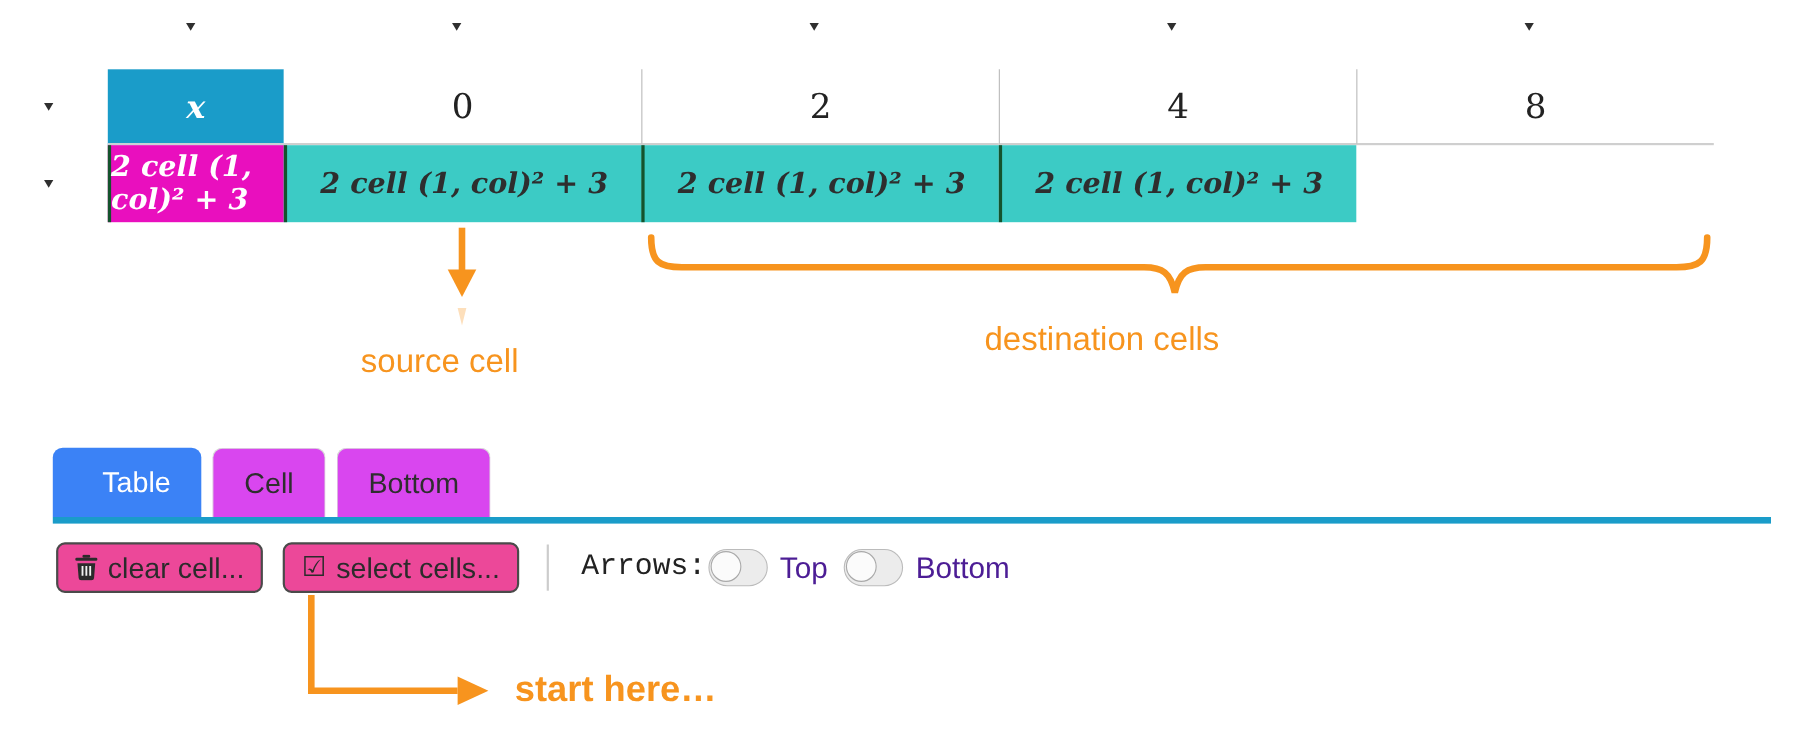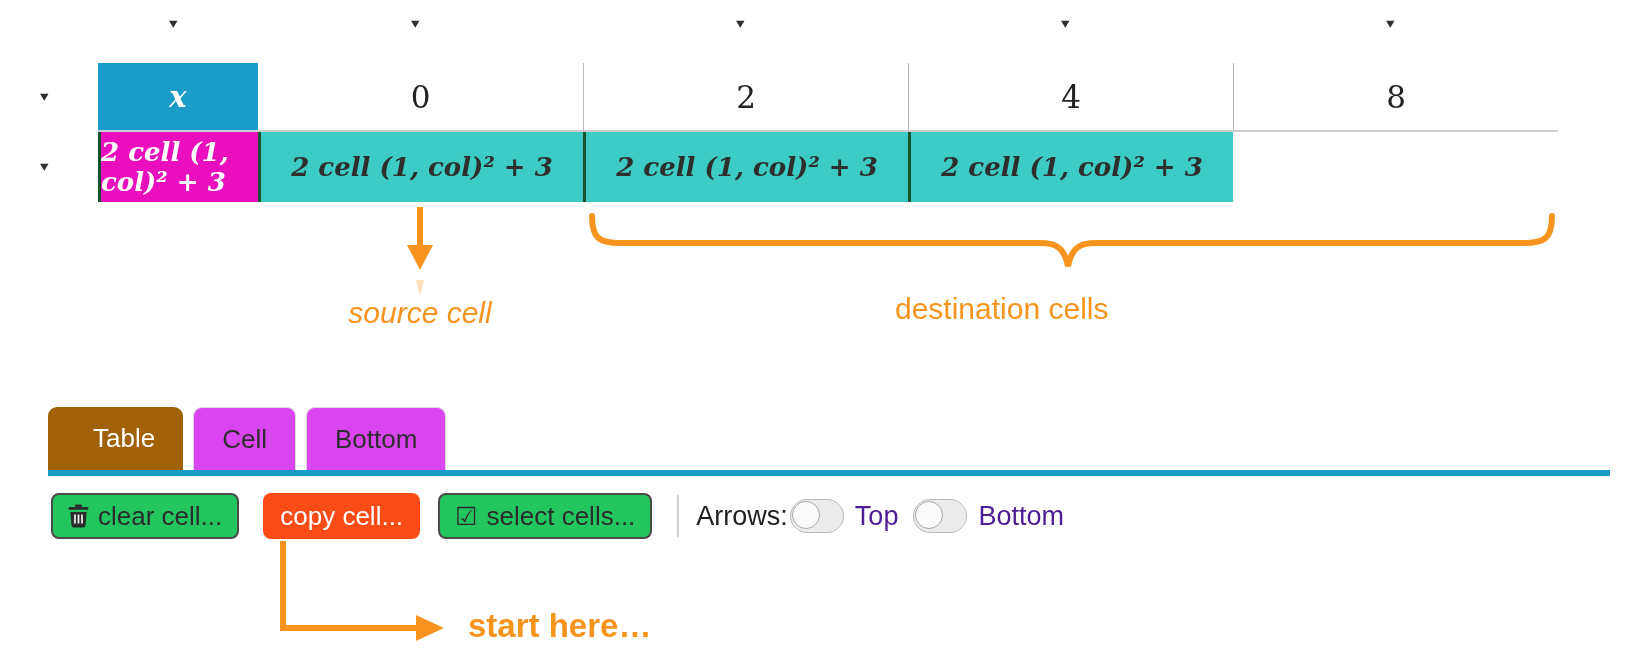--- a/index.html
+++ b/index.html
@@ -45,57 +45,57 @@
     font-style:italic; font-weight:bold; font-size:26px;
     border-left:3px solid #14532d;
   }
   .cell-src { background:#e90fbe; color:#ffffff; }
   .cell-dst { background:#3ccbc5; color:#2e2e2e; }
 
   
   .overlay { position:absolute; left:0; top:0; width:1634px; height:672px; pointer-events:none; }
 
   .annot-label { position:absolute; color:#f7941e; font-size:30px; line-height:1.1; }
-  .source-label { left:328px; top:296px; width:184px; text-align:center;font-style:italic; }
+  .source-label { left:328px; top:312px; width:184px; text-align:left; }
   .dest-label   { left:895px; top:292px; width:340px; text-align:left; }
   .start-label  { left:452px; top:608px; font-size:33px; font-weight:bold;margin-left:16px; }
 
   
   .tabs { position:absolute; left:48px; top:407px; display:flex; gap:10px; }
   .tab {
     height:63px; display:flex; align-items:center; justify-content:center;
     padding:0 28px; font-size:26px; border-radius:9px 9px 0 0;
     box-sizing:border-box; cursor:pointer;
     background:#d946ef; color:#2e2e2e; border:1px solid #d9d9d9; border-bottom:none;
   }
-  .tab.active { background:#a16207; color:#ffffff; border:none;padding-left:45px; }
+  .tab.active { background:#3b82f6; color:#ffffff; border:none;padding-left:45px; }
   .tab-underline {
     position:absolute; left:48px; top:470px; width:1562px; height:6px;
     background:#1a9cc9;
   }
 
   
   .toolbar {
     position:absolute; left:51px; top:493px; height:46px;
     display:flex; align-items:center;
   }
   .btn {
     height:46px; display:flex; align-items:center; gap:9px;
     padding:0 15px; box-sizing:border-box;
     border:2px solid #4a4a4a; border-radius:8px;
-    background:#22c55e; color:#2b2b2b; font-size:26px;
+    background:#ec4899; color:#2b2b2b; font-size:26px;
     font-family:"Liberation Sans", sans-serif; cursor:pointer;
   }
   .btn-copy {
     margin-left:24px; border:none; background:#fb4b16; color:#ffffff;
     padding:0 17px;
   }
   .btn-select { margin-left:18px; }
   .toolbar-divider { width:2px; height:42px; background:#cccccc; margin-left:25px; }
-  .arrows-label { margin-left:17px; font-size:27px; color:#222222; }
+  .arrows-label { margin-left:30px; font-size:27px; color:#222222;font-family:Liberation Mono, monospace; }
   .toggle {
     position:relative; width:54px; height:34px; margin-left:2px;
     border-radius:17px; background:#ececec; border:1.5px solid #bbbbbb;
     box-sizing:border-box; cursor:pointer;
   }
   .toggle .knob {
     position:absolute; left:1px; top:1px; width:28px; height:28px;
     border-radius:50%; background:#fbfbfb; border:1.5px solid #a9a9a9;
     box-sizing:border-box;
   }
@@ -165,23 +165,20 @@
         <svg width="21" height="24" viewBox="0 0 21 24">
           <rect x="0.5" y="3" width="20" height="2.8" rx="1.2" fill="#2b2b2b"></rect>
           <rect x="7" y="0.4" width="7" height="2.6" rx="1.2" fill="#2b2b2b"></rect>
           <path d="M2.4 8 h16.2 l-1.1 13.4 a2.3 2.3 0 0 1 -2.3 2.1 H5.8 a2.3 2.3 0 0 1 -2.3 -2.1 Z" fill="#2b2b2b"></path>
           <path d="M7 10.6 v8.8 M10.5 10.6 v8.8 M14 10.6 v8.8" stroke="#f2f2f2" stroke-width="1.7"></path>
         </svg>
       </span>
       <span>clear cell...</span>
     </button>
 
-    <button class="btn btn-copy">
-      <span>copy cell...</span>
-    </button>
 
     <button class="btn btn-select">
       <span class="icon-glyph">☑</span>
       <span>select cells...</span>
     </button>
 
     <div class="toolbar-divider"></div>
 
     <span class="arrows-label">Arrows:</span>
 

